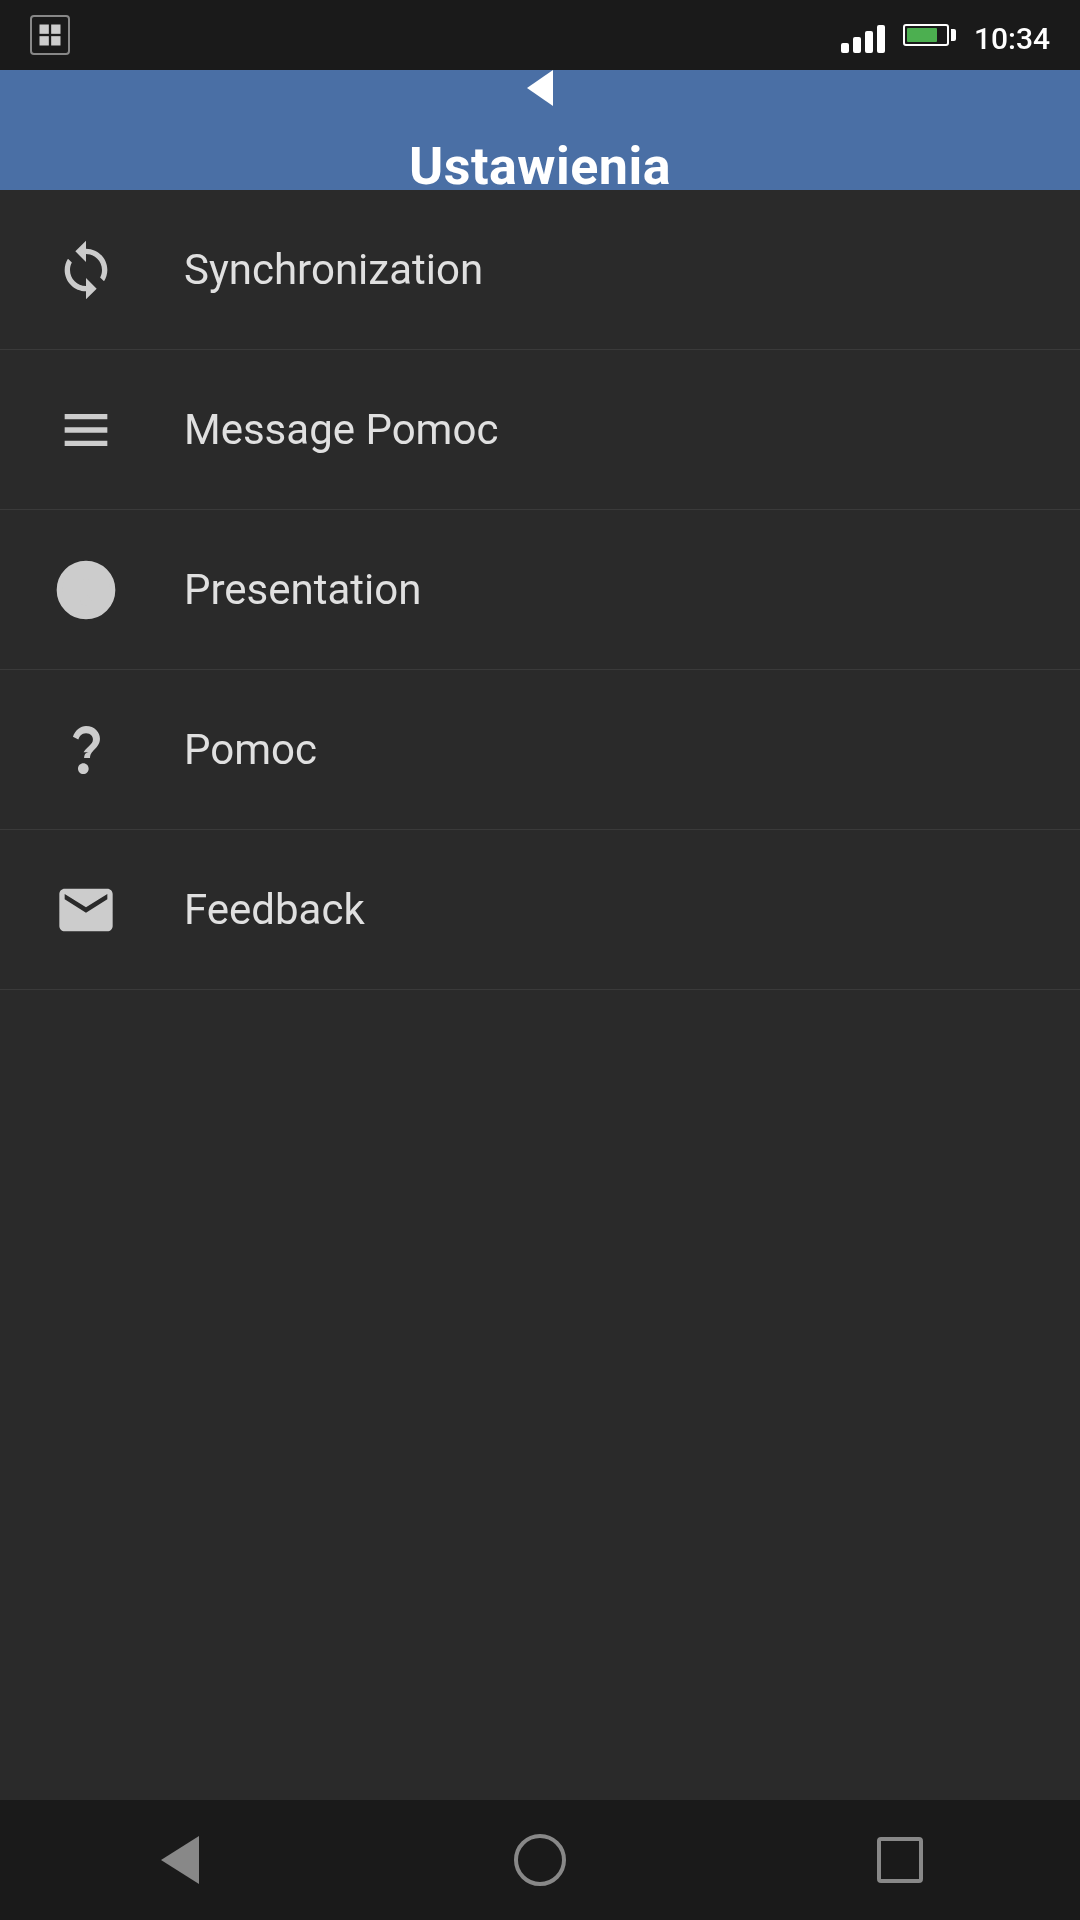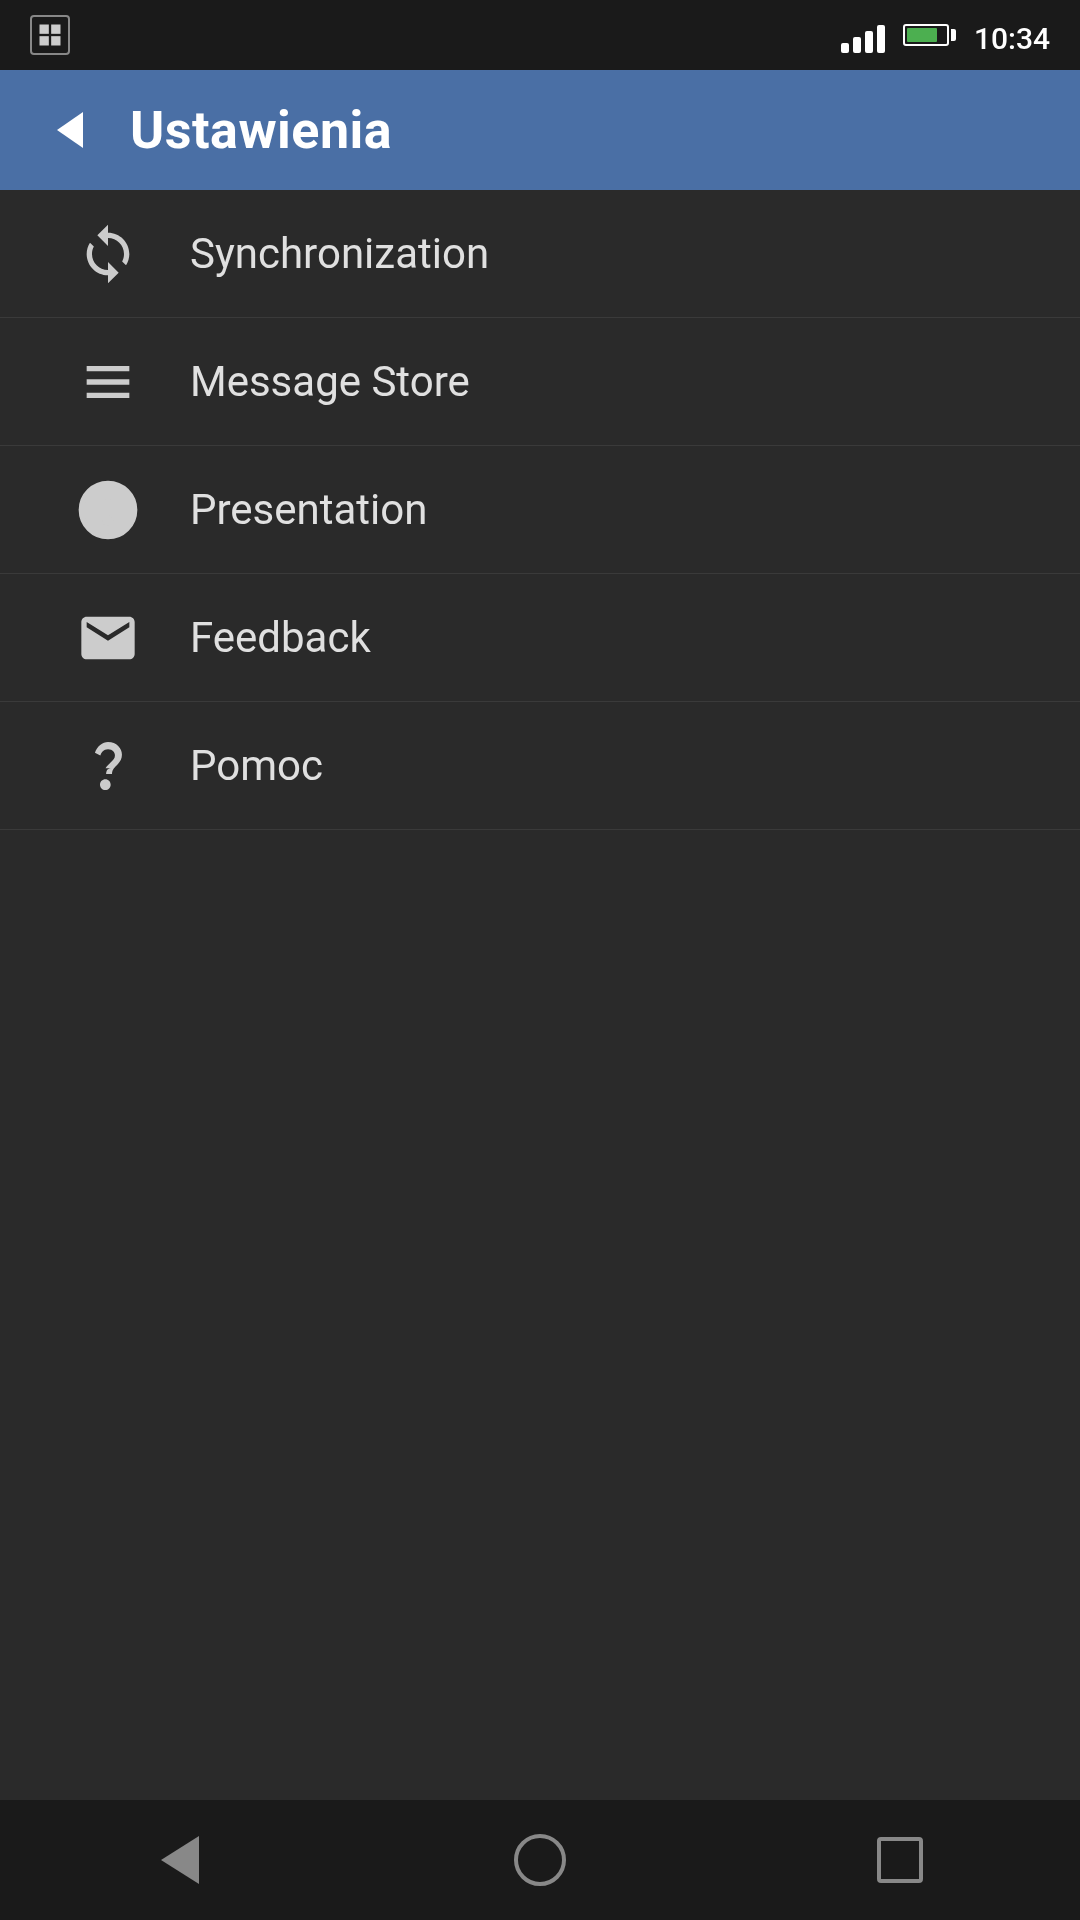--- a/index.html
+++ b/index.html
@@ -85,20 +85,21 @@
 
     
     .app-bar {
       width: 100%;
       height: 120px;
       background-color: #4a6fa5;
       display: flex;
       align-items: center;
       padding: 0 40px;
       gap: 30px;
+      flex-direction: column;
     }
 
     .back-button {
       width: 60px;
       height: 60px;
       display: flex;
       align-items: center;
       justify-content: center;
       cursor: pointer;
     }
@@ -118,25 +119,25 @@
       letter-spacing: 0.5px;
     }
 
     
     .menu-list {
       width: 100%;
     }
 
     .menu-item {
       width: 100%;
-      height: 128px;
-      display: flex;
-      align-items: center;
-      padding: 0 72px;
-      gap: 46px;
+      height: 160px;
+      display: flex;
+      align-items: center;
+      padding: 0 50px;
+      gap: 62px;
       border-bottom: 1px solid #3a3a3a;
       cursor: pointer;
       background-color: #2a2a2a;
       transition: background-color 0.15s;
     }
 
     .menu-item-icon {
       width: 72px;
       height: 72px;
       display: flex;
@@ -250,50 +251,50 @@
     <span class="menu-item-label">Synchronization</span>
   </div>
 
 
   <div class="menu-item">
     <div class="menu-item-icon">
       <svg width="64" height="64" viewBox="0 0 24 24" fill="#cccccc">
         <path d="M4 6h16v2H4zm0 5h16v2H4zm0 5h16v2H4z"></path>
       </svg>
     </div>
-    <span class="menu-item-label">Message Store</span>
+    <span class="menu-item-label">Message Pomoc</span>
   </div>
 
   <div class="menu-item">
     <div class="menu-item-icon">
       <svg width="64" height="64" viewBox="0 0 24 24" fill="none" stroke="#cccccc" stroke-width="2">
         <circle cx="12" cy="12" r="10"></circle>
         <line x1="12" y1="8" x2="12" y2="12"></line>
         <circle cx="12" cy="16" r="1" fill="#cccccc"></circle>
       </svg>
     </div>
     <span class="menu-item-label">Presentation</span>
   </div>
 
   <div class="menu-item">
     <div class="menu-item-icon">
       <svg width="64" height="64" viewBox="0 0 24 24" fill="#cccccc">
+        <path d="M11.07 12.85c.77-1.39 2.25-2.21 3.11-3.44.91-1.29.4-3.7-2.18-3.7-1.69 0-2.52 1.28-2.87 2.34L7.1 7.07C7.83 4.65 9.98 3 12.01 3c3.23 0 5.22 2.36 5.22 4.79 0 2.06-1.28 3.3-2.51 4.45C13.72 13.27 13.5 14 13.5 15h-2.2c-.01-.78.24-2.06 1.77-2.15zM13 19c0 1.1-.9 2-2 2s-2-.9-2-2 .9-2 2-2 2 .9 2 2z"></path>
+      </svg>
+    </div>
+    <span class="menu-item-label">Pomoc</span>
+  </div>
+
+  <div class="menu-item">
+    <div class="menu-item-icon">
+      <svg width="64" height="64" viewBox="0 0 24 24" fill="#cccccc">
         <path d="M20 4H4c-1.1 0-2 .9-2 2v12c0 1.1.9 2 2 2h16c1.1 0 2-.9 2-2V6c0-1.1-.9-2-2-2zm0 4l-8 5-8-5V6l8 5 8-5v2z"></path>
       </svg>
     </div>
     <span class="menu-item-label">Feedback</span>
-  </div>
-
-  <div class="menu-item">
-    <div class="menu-item-icon">
-      <svg width="64" height="64" viewBox="0 0 24 24" fill="#cccccc">
-        <path d="M11.07 12.85c.77-1.39 2.25-2.21 3.11-3.44.91-1.29.4-3.7-2.18-3.7-1.69 0-2.52 1.28-2.87 2.34L7.1 7.07C7.83 4.65 9.98 3 12.01 3c3.23 0 5.22 2.36 5.22 4.79 0 2.06-1.28 3.3-2.51 4.45C13.72 13.27 13.5 14 13.5 15h-2.2c-.01-.78.24-2.06 1.77-2.15zM13 19c0 1.1-.9 2-2 2s-2-.9-2-2 .9-2 2-2 2 .9 2 2z"></path>
-      </svg>
-    </div>
-    <span class="menu-item-label">Pomoc</span>
   </div>
 
 
 </div>
 
 <div class="nav-bar">
   <div class="nav-button">
     <div class="nav-back"></div>
   </div>
   <div class="nav-button">

